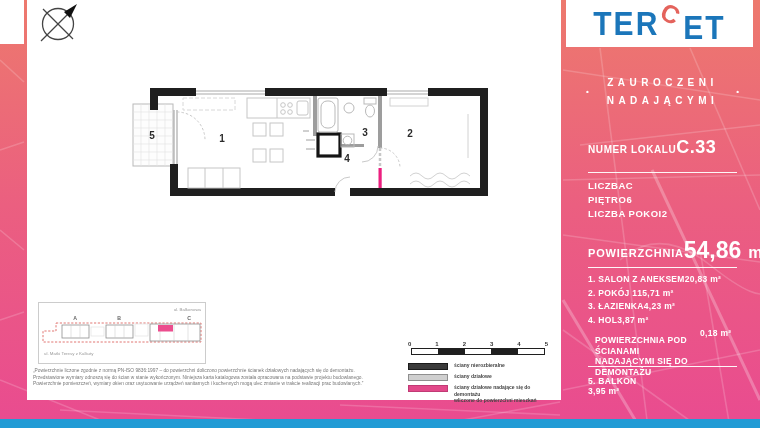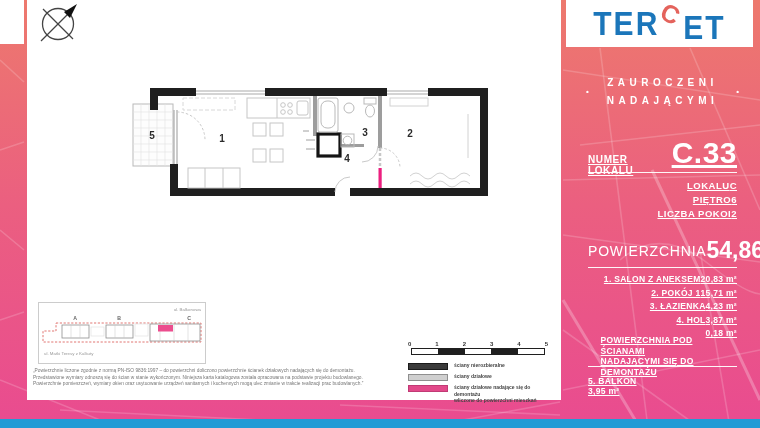--- a/index.html
+++ b/index.html
@@ -18,30 +18,30 @@
   .logo .blue { color:#1B76BA; font-size:30px; transform:scaleY(1.12); display:inline-block; }
   .logo .red-c { color:#E4635C; font-size:25px; display:inline-block; transform:translateY(-7px) rotate(26deg); margin:0 2px; }
   .logo .drop { transform:translateY(4px) scaleY(1.12); }
 
   
   .sidebar { position:absolute; left:563px; top:0; width:197px; height:428px; z-index:2; color:#fff; }
   .sb { position:absolute; left:25px; right:23px; }
   .tagline { top:74px; text-align:center; font-size:10px; font-weight:700; letter-spacing:4.5px; line-height:1.8; }
   .tagline .dot { position:absolute; top:50%; transform:translateY(-50%); font-size:8px; letter-spacing:0; }
   .tagline .dot.l { left:-2px; } .tagline .dot.r { right:-2px; }
-  .row { display:flex; justify-content:flex-end; align-items:baseline;text-decoration:underline; }
+  .row { display:flex; justify-content:flex-start; align-items:baseline; }
   .unit-row { top:138px; }
   .unit-row .lbl { font-size:10px; font-weight:700; letter-spacing:.6px; }
-  .unit-row .val { font-size:30px; font-weight:800; letter-spacing:.5px; line-height:1; }
+  .unit-row .val { font-size:18px; font-weight:800; letter-spacing:.5px; line-height:1; }
   .hr { border-top:1px solid rgba(255,255,255,.95); height:0; }
   .hr1 { top:172px; } .hr2 { top:267px; } .hr3 { top:366px; }
   .details { top:179px; }
   .details .row { font-size:9.5px; font-weight:700; letter-spacing:.5px; line-height:14px; }
   .area-row { top:240px; display:flex; justify-content:space-between; align-items:flex-end; }
-  .area-row .lbl { font-size:14px; font-weight:400; letter-spacing:.8px; padding-bottom:3px; }
+  .area-row .lbl { font-size:11px; font-weight:700; letter-spacing:.8px; padding-bottom:3px; }
   .area-row .big { font-size:23px; font-weight:800; line-height:.95; }
   .area-row .unit { font-size:16px; font-weight:700; margin-left:7px; }
   .rooms { top:273px; }
   .rooms .row { font-size:8.5px; font-weight:700; letter-spacing:.3px; line-height:13.5px; align-items:flex-start; }
   .rooms .row .nm { white-space:nowrap; }
   .rooms .row.multi .nm { white-space:normal; width:112px; padding-left:7px; line-height:1.25; margin-top:8px; }
   .balcony-row { top:376px; font-size:8.5px; font-weight:700; letter-spacing:.3px;flex-direction:column; }
 
   
   .compass { position:absolute; left:34px; top:2px; z-index:4; }
@@ -287,21 +287,21 @@
     </div>
 
     <div class="sb row unit-row">
       <span class="lbl">NUMER LOKALU</span>
       <span class="val">C.33</span>
     </div>
     <div class="sb hr hr1"></div>
 
     <div class="sb details">
       <div class="row">
-        <span>LOKALU</span>
+        <span>LICZBA</span>
         <span>C</span>
       </div>
       <div class="row">
         <span>PIĘTRO</span>
         <span>6</span>
       </div>
       <div class="row">
         <span>LICZBA POKOI</span>
         <span>2</span>
       </div>

